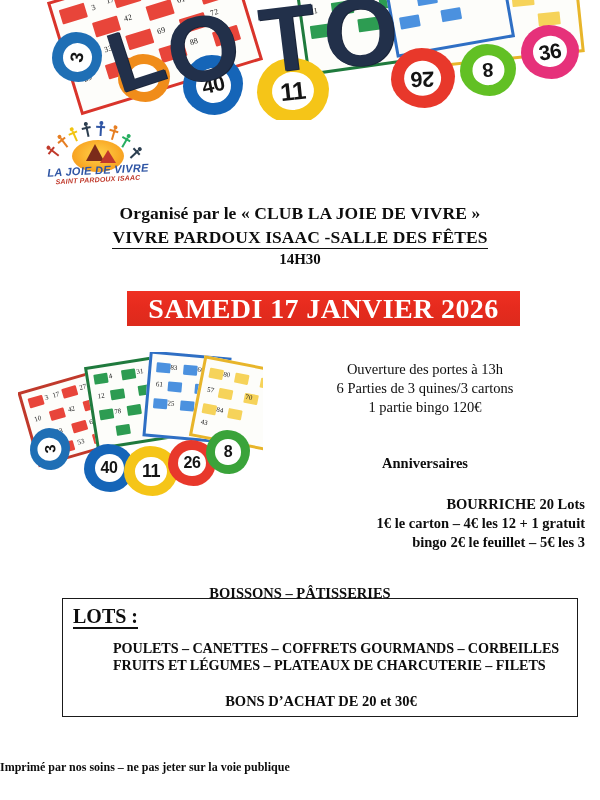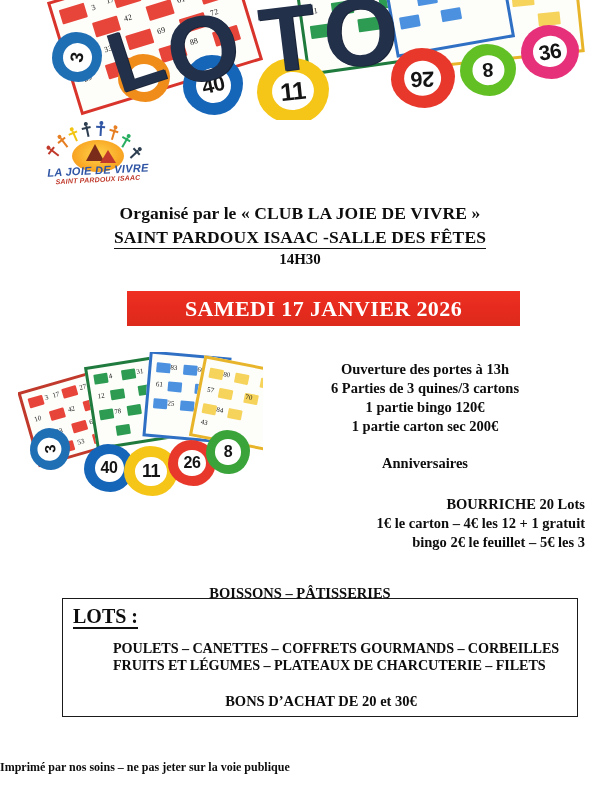--- a/index.html
+++ b/index.html
@@ -179,36 +179,36 @@
     position: absolute;
     left: 127px; top: 291px;
     width: 393px; height: 35px;
     background: linear-gradient(180deg, #ef3022 0%, #e62b1e 45%, #dd2a1c 100%);
     display: flex;
     align-items: center;
     justify-content: center;
   }
   .date-banner .date-text {
     color: #ffffff;
-    font-size: 22px;
+    font-size: 28px;
     font-weight: bold;
     letter-spacing: 0.4px;
     font-family: "Liberation Serif", serif;
   }
 
   
   .info-block {
     position: absolute;
     left: 270px; top: 360px;
     width: 310px;
     text-align: center;
   }
   .info-block .line {
     font-size: 14.5px;
-    font-weight: bold;
+    font-weight: normal;
     line-height: 19px;
     white-space: nowrap;
   }
   .anniv {
     position: absolute;
     left: 270px; top: 455px;
     width: 310px;
     text-align: center;
     font-size: 14.5px;
     font-weight: bold;
@@ -427,21 +427,21 @@
     <div class="head" style="background:#2c3e50;"></div>
       <div class="body" style="background:#2c3e50;"></div>
     <div class="arms" style="background:#2c3e50;"></div>
   </div>
 
   <div class="logo-text1">LA JOIE DE VIVRE</div>
   <div class="logo-text2">SAINT PARDOUX ISAAC</div>
 </div>
 
 <div class="organized">Organisé par le « CLUB LA JOIE DE VIVRE »</div>
-<div class="venue"><span>SAINT PARDOUX ISAAC -SALLE DES FÊTES</span></div>
+<div class="venue"><span>VIVRE PARDOUX ISAAC -SALLE DES FÊTES</span></div>
 <div class="time">14H30</div>
 
 <div class="date-banner">
   <div class="date-text">SAMEDI 17 JANVIER 2026</div>
 </div>
 
 <div style="position:absolute; left:18px; top:352px; width:245px; height:150px; overflow:hidden;">
 
   <div class="card" style="left:8px; top:24px; width:108px; height:78px; border-color:#c0392b; transform: rotate(-16deg);">
     <div class="cell" style="left:5px;  top:6px;  width:15px; height:10px; background:#e8453a;"></div>
@@ -529,21 +529,20 @@
   </div>
   <div class="ball" style="left:188px; top:78px; width:44px; height:44px; background:#3aa33a;">
     <div class="inner" style="font-size:16px;">8</div>
   </div>
 </div>
 
 <div class="info-block">
   <div class="line">Ouverture des portes à 13h</div>
   <div class="line">6 Parties de 3 quines/3 cartons</div>
   <div class="line">1 partie bingo 120€</div>
-  <div class="line">1 partie carton sec 200€</div>
 </div>
 
 <div class="anniv">Anniversaires</div>
 
 <div class="bourriche-block">
   <div class="line">BOURRICHE 20 Lots</div>
   <div class="line">1€ le carton – 4€ les 12 + 1 gratuit</div>
   <div class="line">bingo 2€ le feuillet – 5€ les 3</div>
 </div>
 

